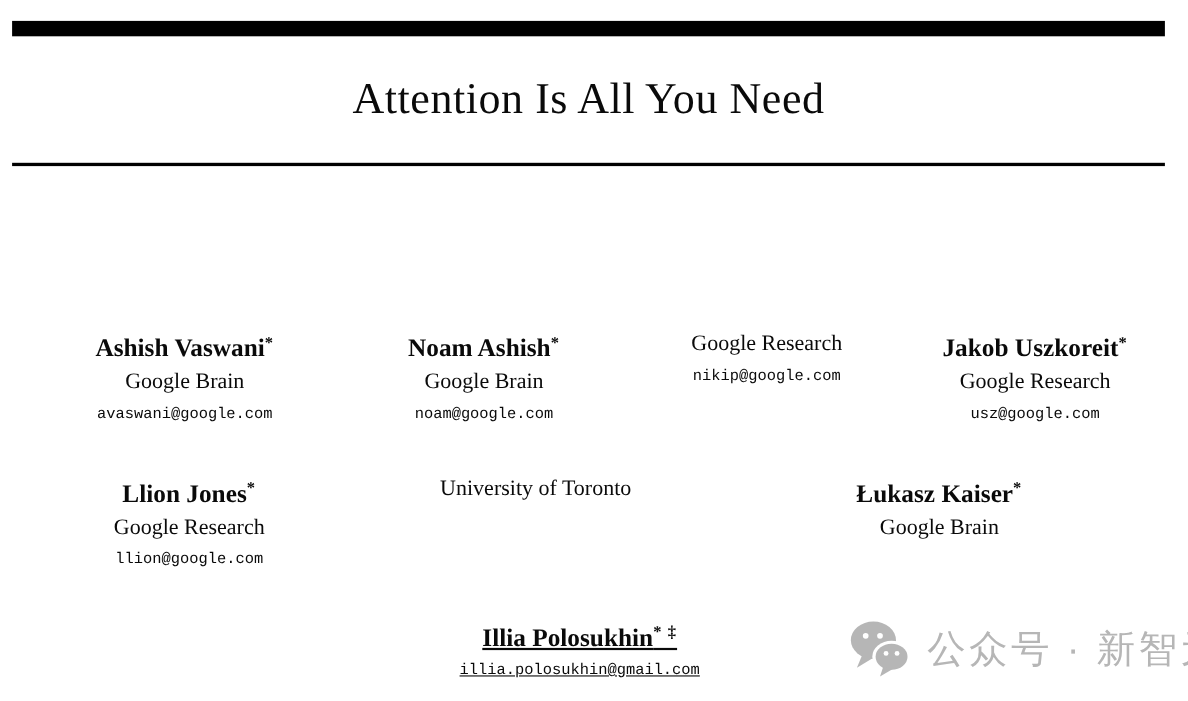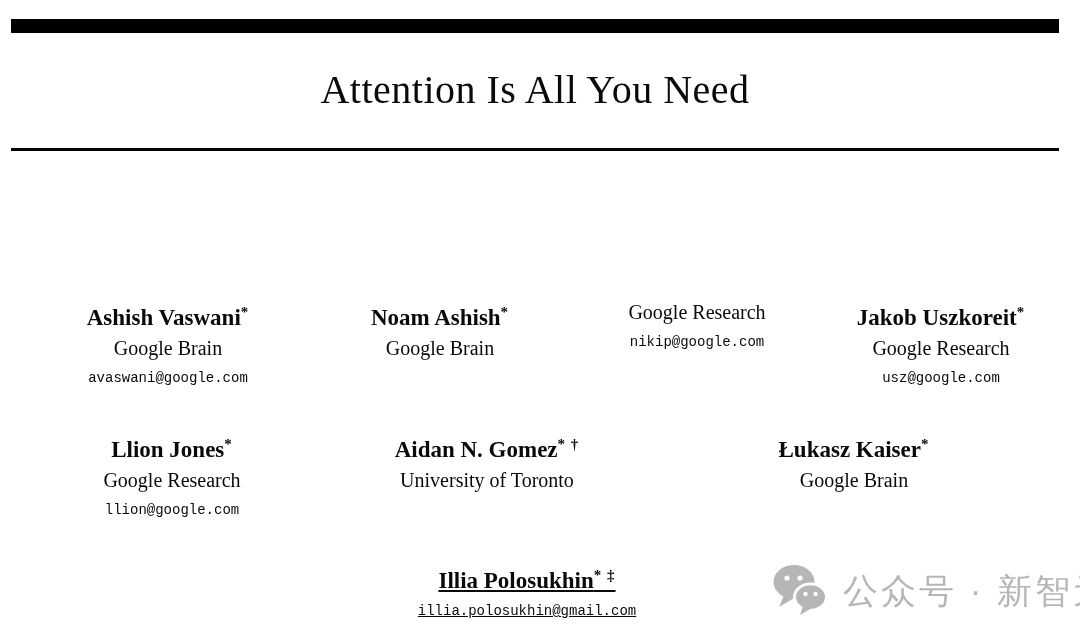--- a/index.html
+++ b/index.html
@@ -96,41 +96,41 @@
 
 <div class="author-block a0">
   <div class="author-name"><span>Ashish Vaswani</span><sup>*</sup></div>
   <div class="author-affiliation">Google Brain</div>
   <div class="author-email">avaswani@google.com</div>
 </div>
 
 <div class="author-block a1">
   <div class="author-name"><span>Noam Ashish</span><sup>*</sup></div>
   <div class="author-affiliation">Google Brain</div>
+  <div class="author-email">noam@google.com</div>
 </div>
 
 <div class="author-block a2">
   <div class="author-affiliation">Google Research</div>
   <div class="author-email">nikip@google.com</div>
 </div>
 
 <div class="author-block a3">
   <div class="author-name"><span>Jakob Uszkoreit</span><sup>*</sup></div>
   <div class="author-affiliation">Google Research</div>
   <div class="author-email">usz@google.com</div>
 </div>
 
 <div class="author-block a4">
   <div class="author-name"><span>Llion Jones</span><sup>*</sup></div>
   <div class="author-affiliation">Google Research</div>
   <div class="author-email">llion@google.com</div>
 </div>
 
 <div class="author-block a5">
-  <div class="author-name"><span>Aidan N. Gomez</span><sup>* †</sup></div>
   <div class="author-affiliation">University of Toronto</div>
 </div>
 
 <div class="author-block a6">
   <div class="author-name"><span>Łukasz Kaiser</span><sup>*</sup></div>
   <div class="author-affiliation">Google Brain</div>
 </div>
 
 <div class="author-block a7">
   <div class="author-name"><span>Illia Polosukhin</span><sup>* ‡</sup></div>

